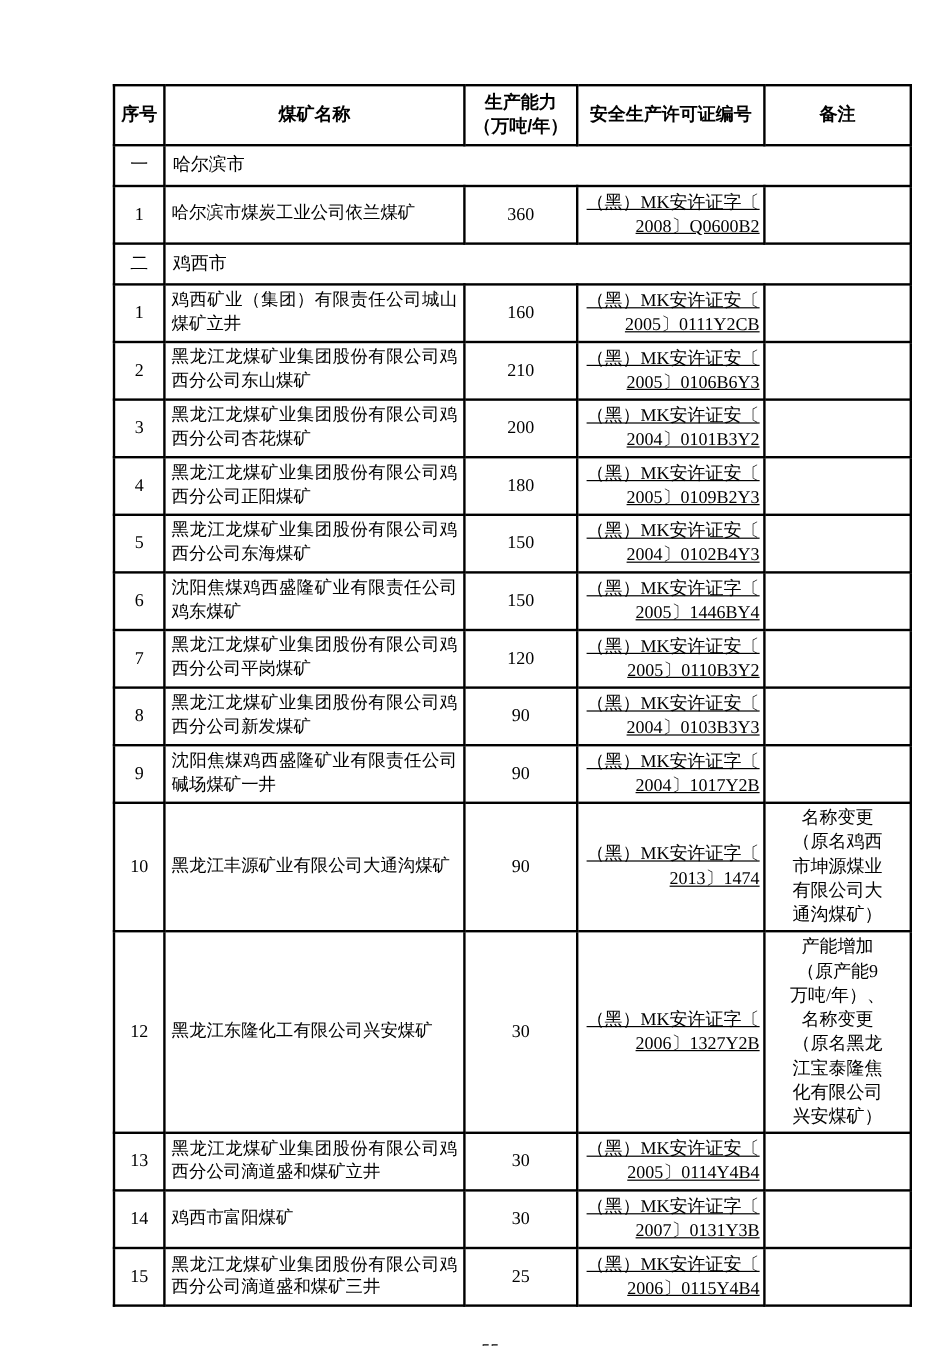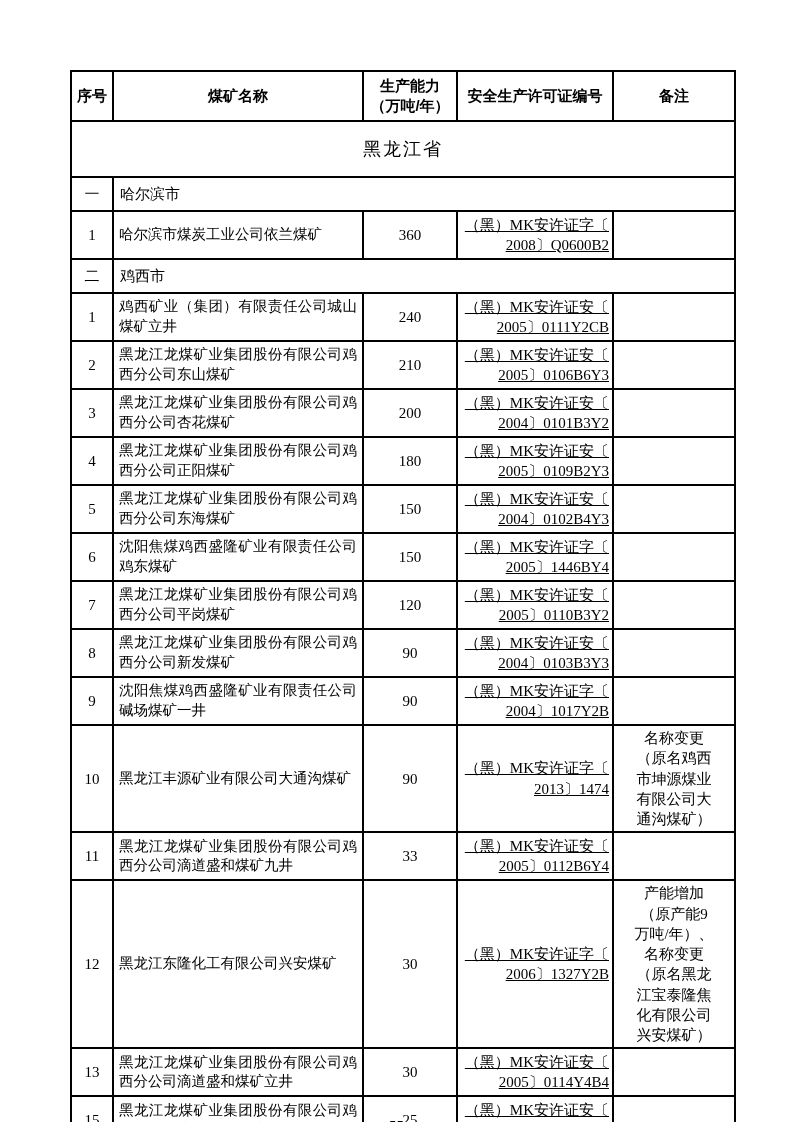--- a/index.html
+++ b/index.html
@@ -3,21 +3,21 @@
 <meta charset="utf-8">
 <style>
   html,body{margin:0;padding:0;}
   body{
     width:793px;height:1122px;
     background:#ffffff;
     font-family:"Liberation Serif","DejaVu Serif",serif;
     color:#000;
     position:relative;
   }
-  .page{position:absolute;inset:0;}
+  .page{position:absolute;inset:0;margin-left:24px;}
   table.mine-table{
     position:absolute;left:70px;top:70px;width:664px;
     border-collapse:collapse;table-layout:fixed;
   }
   .mine-table col.c-idx{width:42px;}
   .mine-table col.c-name{width:250px;}
   .mine-table col.c-cap{width:94px;}
   .mine-table col.c-lic{width:156px;}
   .mine-table col.c-rem{width:122px;}
   .mine-table th,.mine-table td{
@@ -42,21 +42,20 @@
     letter-spacing:2px;
   }
   tr.city-row td{height:28px;}
   td.city-name{text-align:left;padding-left:6px;}
   td.idx{text-align:center;}
   tr.mine-row td{height:42px;}
   td.name{
     text-align:justify;
     font-size:14.5px;
     padding:2px 5px;
-    border-radius:23px;
   }
   td.cap{text-align:center;}
   td.lic{text-align:right;text-decoration:underline;}
   td.rem{
     text-align:center;
     font-size:15px;
     padding:2px 19px;
   }
   .page-number{
     position:absolute;
@@ -85,42 +84,39 @@
         <th>煤矿名称</th>
         <th>
           <span>生产能力</span><br>
           <span>（万吨/年）</span>
         </th>
         <th>安全生产许可证编号</th>
         <th>备注</th>
       </tr>
     </thead>
     <tbody>
-        <tr class="province-row">
-          <td class="province" colspan="5">黑龙江省</td>
-        </tr>
         <tr class="city-row">
           <td class="idx">一</td>
           <td class="city-name" colspan="4">哈尔滨市</td>
         </tr>
         <tr class="mine-row">
           <td class="idx">1</td>
           <td class="name">哈尔滨市煤炭工业公司依兰煤矿</td>
           <td class="cap">360</td>
           <td class="lic">（黑）MK安许证字〔<br>2008〕Q0600B2</td>
           <td class="rem"></td>
         </tr>
         <tr class="city-row">
           <td class="idx">二</td>
           <td class="city-name" colspan="4">鸡西市</td>
         </tr>
         <tr class="mine-row">
           <td class="idx">1</td>
           <td class="name">鸡西矿业（集团）有限责任公司城山煤矿立井</td>
-          <td class="cap">240</td>
+          <td class="cap">160</td>
           <td class="lic">（黑）MK安许证安〔<br>2005〕0111Y2CB</td>
           <td class="rem"></td>
         </tr>
         <tr class="mine-row">
           <td class="idx">2</td>
           <td class="name">黑龙江龙煤矿业集团股份有限公司鸡西分公司东山煤矿</td>
           <td class="cap">210</td>
           <td class="lic">（黑）MK安许证安〔<br>2005〕0106B6Y3</td>
           <td class="rem"></td>
         </tr>
@@ -174,41 +170,41 @@
           <td class="rem"></td>
         </tr>
         <tr class="mine-row">
           <td class="idx">10</td>
           <td class="name">黑龙江丰源矿业有限公司大通沟煤矿</td>
           <td class="cap">90</td>
           <td class="lic">（黑）MK安许证字〔<br>2013〕1474</td>
           <td class="rem">名称变更（原名鸡西市坤源煤业有限公司大通沟煤矿）</td>
         </tr>
         <tr class="mine-row">
-          <td class="idx">11</td>
-          <td class="name">黑龙江龙煤矿业集团股份有限公司鸡西分公司滴道盛和煤矿九井</td>
-          <td class="cap">33</td>
-          <td class="lic">（黑）MK安许证安〔<br>2005〕0112B6Y4</td>
-          <td class="rem"></td>
-        </tr>
-        <tr class="mine-row">
           <td class="idx">12</td>
           <td class="name">黑龙江东隆化工有限公司兴安煤矿</td>
           <td class="cap">30</td>
           <td class="lic">（黑）MK安许证字〔<br>2006〕1327Y2B</td>
           <td class="rem">产能增加（原产能9万吨/年）、名称变更（原名黑龙江宝泰隆焦化有限公司兴安煤矿）</td>
         </tr>
         <tr class="mine-row">
           <td class="idx">13</td>
           <td class="name">黑龙江龙煤矿业集团股份有限公司鸡西分公司滴道盛和煤矿立井</td>
           <td class="cap">30</td>
           <td class="lic">（黑）MK安许证安〔<br>2005〕0114Y4B4</td>
           <td class="rem"></td>
         </tr>
         <tr class="mine-row">
+          <td class="idx">14</td>
+          <td class="name">鸡西市富阳煤矿</td>
+          <td class="cap">30</td>
+          <td class="lic">（黑）MK安许证字〔<br>2007〕0131Y3B</td>
+          <td class="rem"></td>
+        </tr>
+        <tr class="mine-row">
           <td class="idx">15</td>
           <td class="name">黑龙江龙煤矿业集团股份有限公司鸡西分公司滴道盛和煤矿三井</td>
           <td class="cap">25</td>
           <td class="lic">（黑）MK安许证安〔<br>2006〕0115Y4B4</td>
           <td class="rem"></td>
         </tr>
       </tbody>
   </table>
 
   <div class="page-number">55</div>

